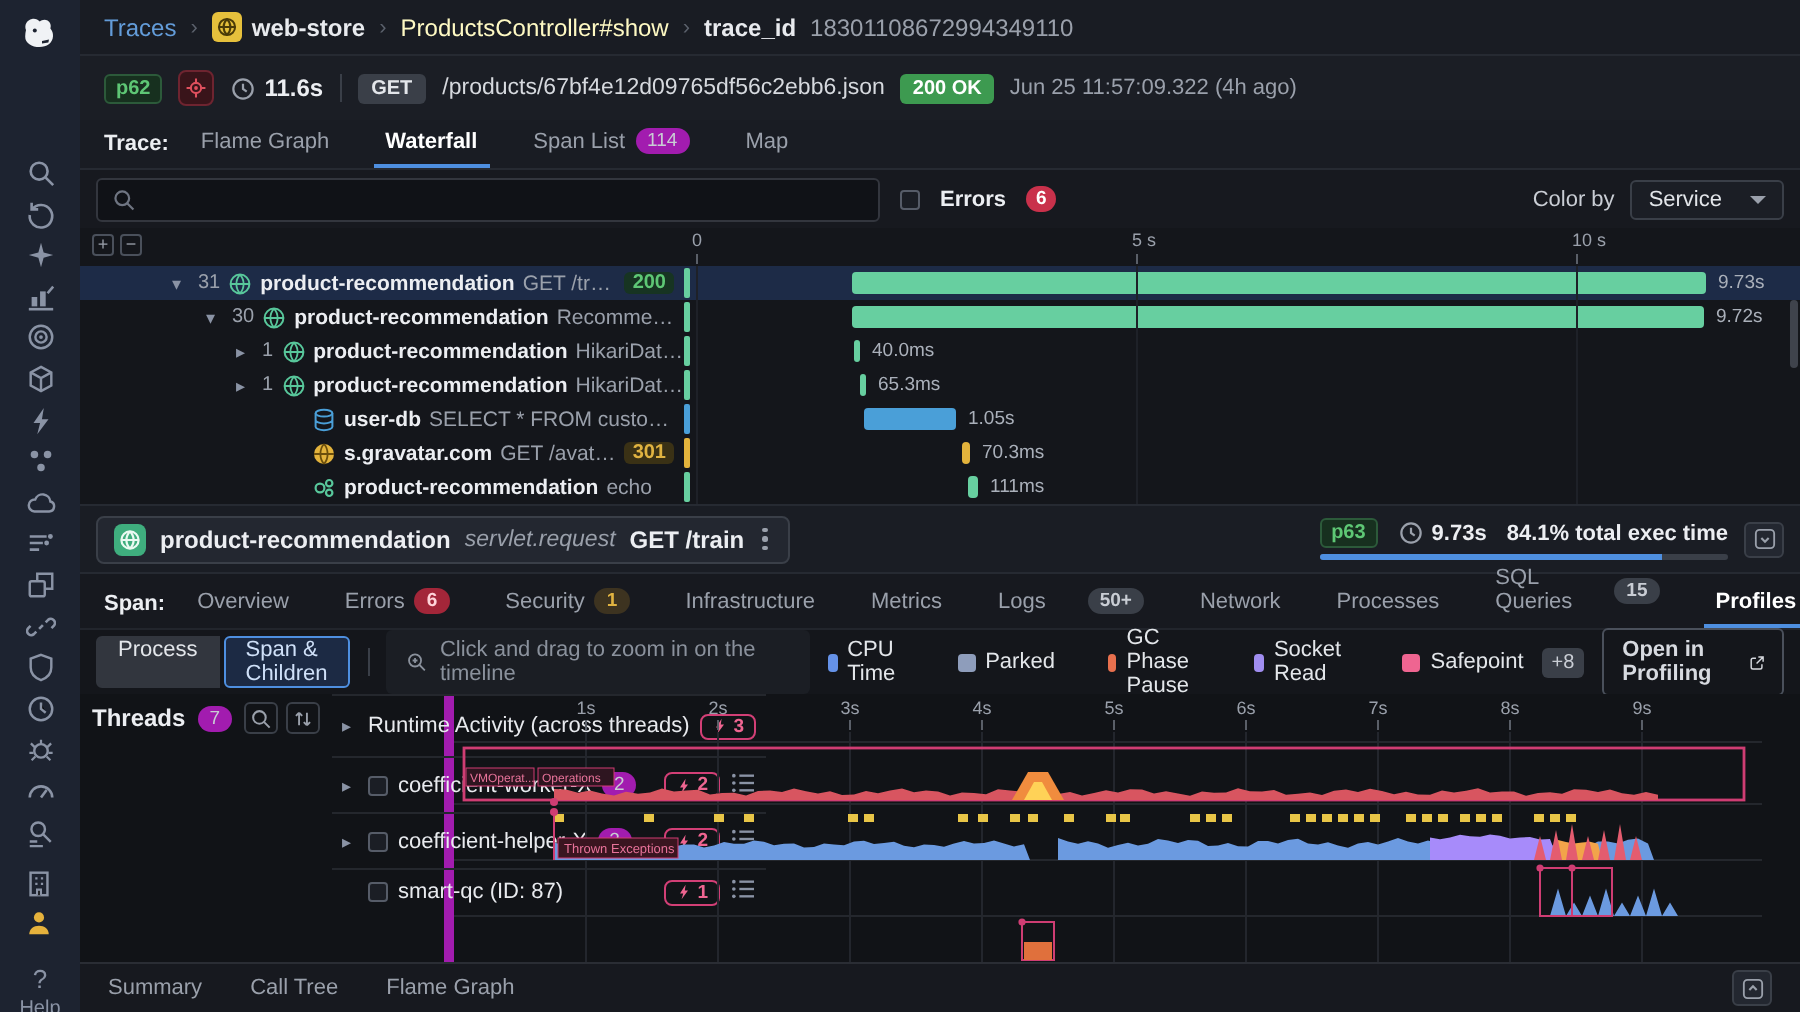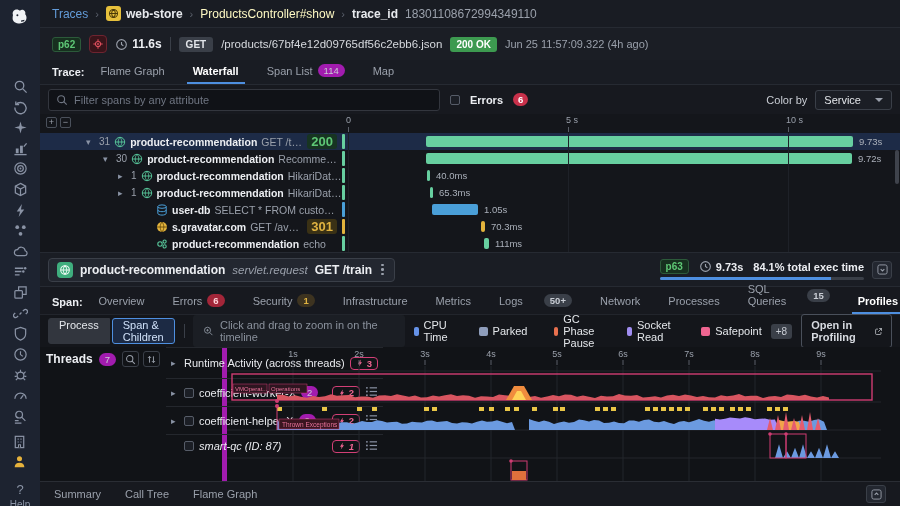--- a/index.html
+++ b/index.html
@@ -66,21 +66,21 @@
   .wf-tick { position:absolute; top:1px; color:#9aa0ab; font-size:9px; }
   .wf-tickmark { position:absolute; top:13px; width:1px; height:5px; background:#5a5f68; }
   .wf-grid { position:absolute; top:19px; bottom:0; width:1px; background:#1e2128; }
   .wf-row { height:17px; display:flex; align-items:center; position:relative; }
   .wf-row.selected { background:#1d2b47; }
   .wf-tree { width:302px; flex:none; display:flex; align-items:center; gap:4px; white-space:nowrap; overflow:hidden; height:100%; }
   .wf-chev { color:#8a93a5; font-size:9px; width:9px; flex:none; }
   .wf-count { color:#9aa0ab; font-size:10px; }
   .wf-svc { color:#eceef2; font-weight:bold; font-size:10.5px; }
   .wf-op { color:#9aa0ab; font-size:10.5px; overflow:hidden; text-overflow:ellipsis; }
-  .wf-status { margin-left:auto; margin-right:5px; border-radius:3px; padding:0px 4px; font-size:13px; font-weight:bold; flex:none; }
+  .wf-status { margin-left:auto; margin-right:5px; border-radius:3px; padding:0px 4px; font-size:10px; font-weight:bold; flex:none; }
   .st-green { background:#173422; color:#5ec775; }
   .st-yellow { background:#3a3115; color:#e0b341; }
   .wf-tl { flex:1; position:relative; height:100%; }
   .wf-strip { position:absolute; left:0; top:1px; bottom:1px; width:3px; border-radius:1px; }
   .wf-bar { position:absolute; top:3px; height:11px; border-radius:2px; }
   .wf-dur { position:absolute; top:3px; font-size:9.5px; color:#aab0ba; }
   .wf-scroll { position:absolute; right:1px; top:36px; width:4px; height:34px; background:#3f434c; border-radius:2px; }
 
   
   .span-head { height:35px; flex:none; background:#1a1d24; border-top:1px solid #262a32; border-bottom:1px solid #262a32; display:flex; align-items:center; gap:8px; padding:0 8px; }
@@ -335,21 +335,20 @@
           </span>
         </span>
     </div>
 
     <div class="bar-filter">
       <div class="filter-box">
         <svg viewBox="0 0 14 14" width="12" height="12">
             <circle cx="6" cy="6" r="4" fill="none" stroke="#6f7582" stroke-width="1.3"></circle>
             <path d="M9 9l3.5 3.5" stroke="#6f7582" stroke-width="1.3"></path>
           </svg>
-        <input placeholder="Filter spans by any attribute" style="">
       </div>
       <span class="chk"></span>
       <span class="err-lbl">Errors</span>
       <span class="red-pill">6</span>
       <span class="colorby">
         <span class="colorby-lbl">Color by</span>
         <span class="select">
           <span>Service</span>
           <span class="caret"></span>
         </span>
@@ -699,21 +698,21 @@
               </span>
               <span class="th-menu"><svg viewBox="0 0 14 12" width="13" height="11">
                   <circle cx="2" cy="2" r="1" fill="currentColor"></circle>
                   <path d="M5 2h8" stroke="currentColor" stroke-width="1.3"></path>
                   <circle cx="2" cy="6" r="1" fill="currentColor"></circle>
                   <path d="M5 6h8" stroke="currentColor" stroke-width="1.3"></path>
                   <circle cx="2" cy="10" r="1" fill="currentColor"></circle>
                   <path d="M5 10h8" stroke="currentColor" stroke-width="1.3"></path>
                 </svg></span>
             </div>
-            <div class="th-row" style="height: 23px; font-style: italic;">
+            <div class="th-row" style="height: 23px;">
               <span class="th-chev"></span>
               <span class="chk"></span>
               <span class="th-lbl">smart-qc (ID: 87)</span>
               <span class="th-badge">
                 <svg viewBox="0 0 10 10" width="8" height="8">
                   <path d="M6 0.5L2.5 6h2L3.5 9.5 7.5 4h-2l.5-3.5z" fill="#ef6591"></path>
                 </svg>
                 <span>1</span>
               </span>
               <span class="th-menu"><svg viewBox="0 0 14 12" width="13" height="11">

